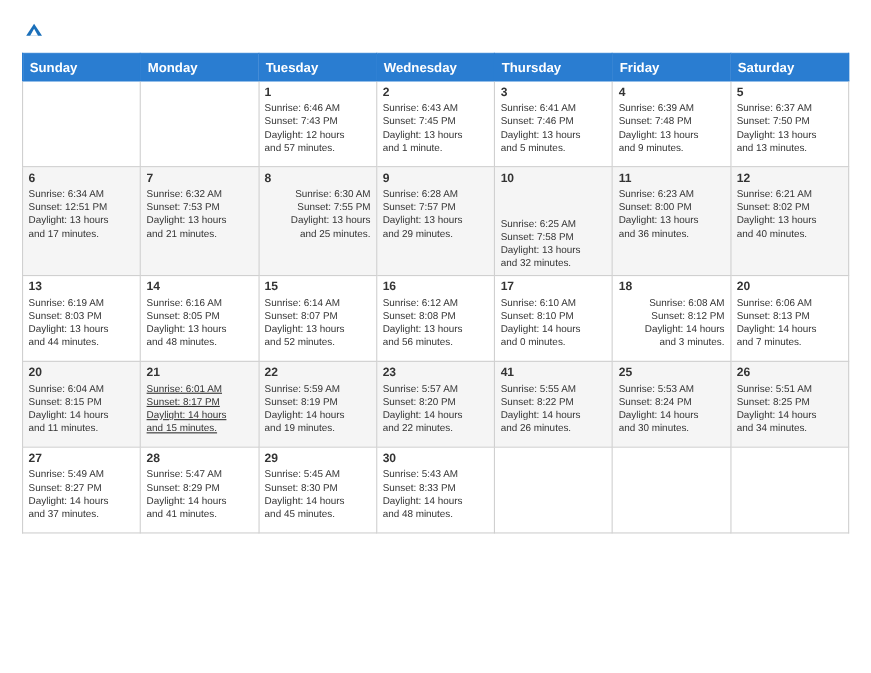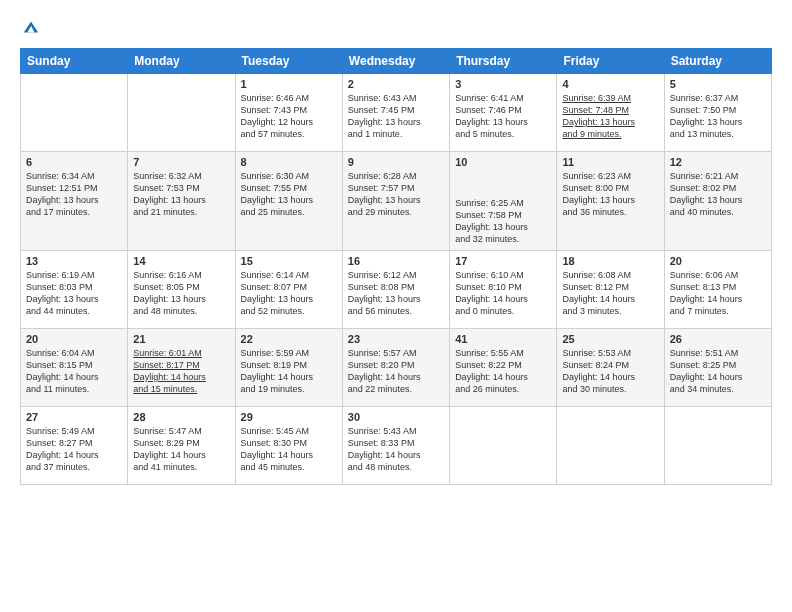--- a/index.html
+++ b/index.html
@@ -160,21 +160,21 @@
           </td>
           <td>
             <div class="day-num">3</div>
             <div class="day-info" style="white-space: pre-line;">Sunrise: 6:41 AM
 Sunset: 7:46 PM
 Daylight: 13 hours
 and 5 minutes.</div>
           </td>
           <td>
             <div class="day-num">4</div>
-            <div class="day-info" style="white-space: pre-line; text-decoration: underline;">Sunrise: 6:39 AM
+            <div class="day-info" style="white-space: pre-line;">Sunrise: 6:39 AM
 Sunset: 7:48 PM
 Daylight: 13 hours
 and 9 minutes.</div>
           </td>
           <td>
             <div class="day-num">5</div>
             <div class="day-info" style="white-space: pre-line;">Sunrise: 6:37 AM
 Sunset: 7:50 PM
 Daylight: 13 hours
 and 13 minutes.</div>
@@ -190,21 +190,21 @@
           </td>
           <td>
             <div class="day-num">7</div>
             <div class="day-info" style="white-space: pre-line;">Sunrise: 6:32 AM
 Sunset: 7:53 PM
 Daylight: 13 hours
 and 21 minutes.</div>
           </td>
           <td>
             <div class="day-num">8</div>
-            <div class="day-info" style="white-space: pre-line;">Sunrise: 6:30 AM
+            <div class="day-info" style="white-space: pre-line; text-align: right;">Sunrise: 6:30 AM
 Sunset: 7:55 PM
 Daylight: 13 hours
 and 25 minutes.</div>
           </td>
           <td>
             <div class="day-num">9</div>
             <div class="day-info" style="white-space: pre-line;">Sunrise: 6:28 AM
 Sunset: 7:57 PM
 Daylight: 13 hours
 and 29 minutes.</div>
@@ -262,21 +262,21 @@
           </td>
           <td>
             <div class="day-num">17</div>
             <div class="day-info" style="white-space: pre-line;">Sunrise: 6:10 AM
 Sunset: 8:10 PM
 Daylight: 14 hours
 and 0 minutes.</div>
           </td>
           <td>
             <div class="day-num">18</div>
-            <div class="day-info" style="white-space: pre-line;">Sunrise: 6:08 AM
+            <div class="day-info" style="white-space: pre-line; text-align: right;">Sunrise: 6:08 AM
 Sunset: 8:12 PM
 Daylight: 14 hours
 and 3 minutes.</div>
           </td>
           <td>
             <div class="day-num">20</div>
             <div class="day-info" style="white-space: pre-line;">Sunrise: 6:06 AM
 Sunset: 8:13 PM
 Daylight: 14 hours
 and 7 minutes.</div>

